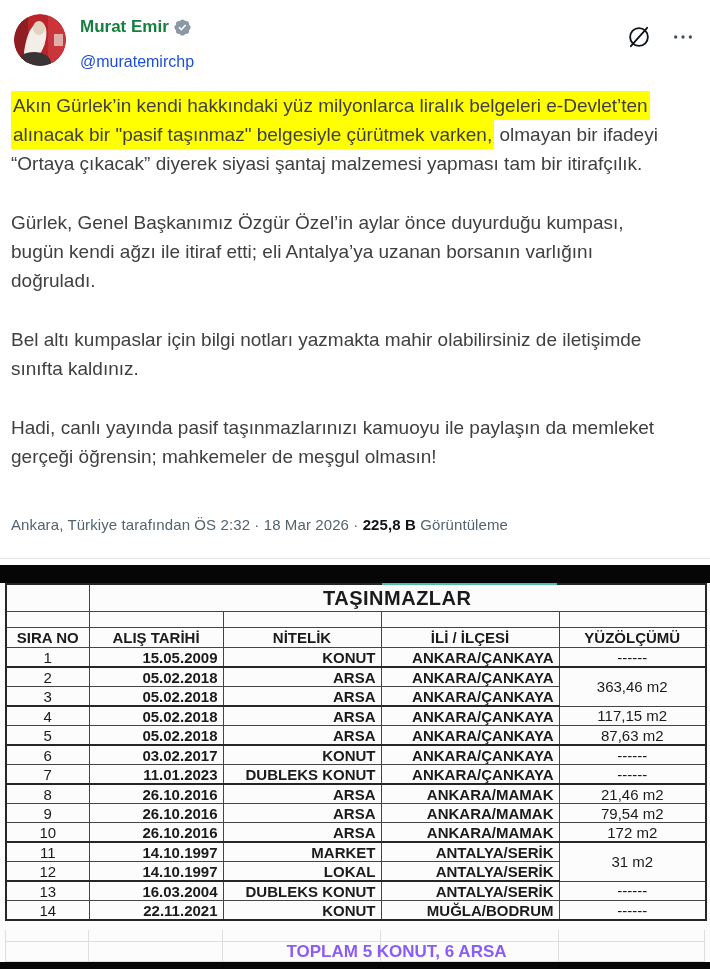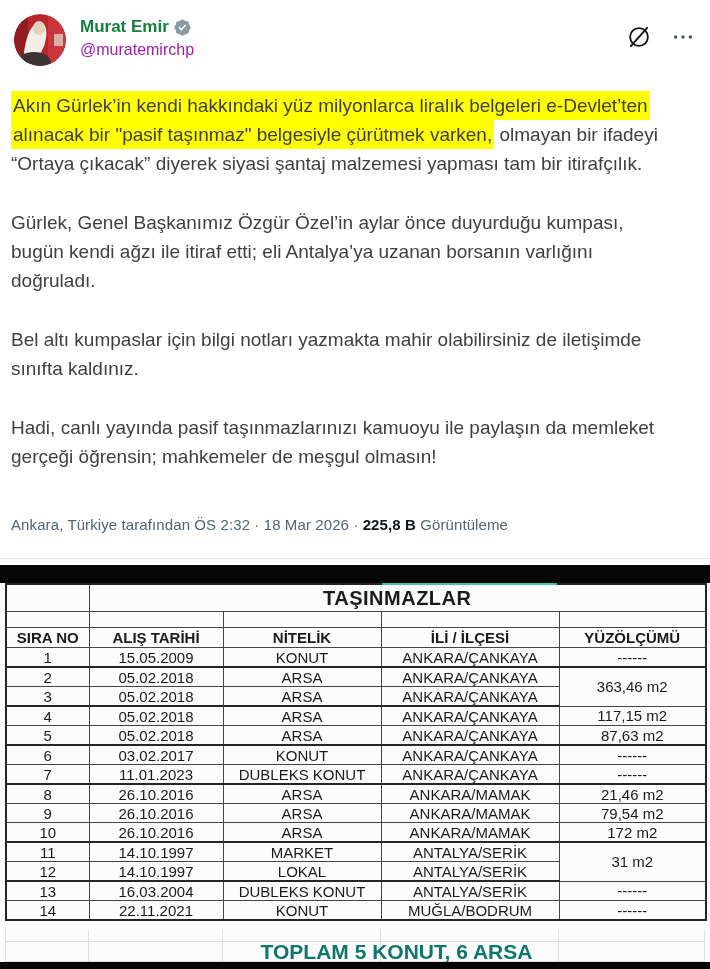--- a/index.html
+++ b/index.html
@@ -4,21 +4,21 @@
 <style>
   html,body{margin:0;padding:0;background:#fff;}
   .page{position:relative;width:710px;height:969px;background:#fff;overflow:hidden;
         font-family:"Liberation Sans","DejaVu Sans",sans-serif;color:#0f1419;}
 
   
   .tweet-header{position:absolute;top:14px;left:14px;right:14px;height:58px;}
   .avatar{position:absolute;left:0;top:0;width:52px;height:52px;border-radius:50%;overflow:hidden;cursor:pointer;}
   .names{position:absolute;left:66px;top:3px;}
   .name-row{display:flex;align-items:center;gap:4px;font-size:17px;font-weight:700;color:#15803d;}
-  .handle{font-size:16px;color:#a21caf;margin-top:4px;}
+  .handle{font-size:16px;color:#1d4ed8;margin-top:16px;}
   .header-actions{position:absolute;right:2px;top:10px;display:flex;align-items:center;gap:20px;}
 
   
   .tweet-body{position:absolute;top:91px;left:11px;width:657px;font-size:19px;line-height:29px;color:#404040;}
   .tweet-body p{margin:0 0 30px 0;}
   .tweet-body mark{background:#ffff00;color:inherit;padding:4px 2px;
                    -webkit-box-decoration-break:clone;box-decoration-break:clone;}
 
   
   .tweet-meta{position:absolute;top:516px;left:11px;font-size:15px;color:#536471;letter-spacing:.1px;}
@@ -34,29 +34,29 @@
 
   table.props{border-collapse:collapse;table-layout:fixed;margin-left:5px;width:700px;
               color:#1b1b1b;border:2px solid #262626;}
   table.props td,table.props th{border:1px solid #454545;overflow:hidden;white-space:nowrap;padding:0 5px;}
   .row-title td{height:26px;}
   .title-cell{font-size:20px;font-weight:700;text-align:center;letter-spacing:.5px;}
   .row-spacer td{height:15px;}
   .row-head th{height:19px;font-size:15px;font-weight:700;text-align:center;border-bottom:2px solid #262626;}
   tbody.data td{height:18px;font-size:15px;}
   td.c0{text-align:center;}
-  td.c1,td.c2,td.c3{text-align:center;}
+  td.c1,td.c2,td.c3{text-align:right;font-weight:bold;}
   td.c4{text-align:center;}
   tr.thick td{border-bottom:2px solid #262626;}
 
   .footer-area{position:absolute;left:0;top:347px;width:710px;height:32px;}
   .fgrid{position:absolute;top:0;width:1px;height:32px;background:#dedede;}
   .fline{position:absolute;left:5px;width:700px;height:1px;background:#dedede;}
   .footer-label{position:absolute;left:88px;width:617px;top:11px;height:21px;line-height:21px;
-                text-align:center;font-size:21px;font-weight:700;color:#0f766e;}
+                text-align:center;font-size:17px;font-weight:700;color:#8b5cf6;}
 </style>
 </head>
 <body>
 
 <div class="page">
 
   <div class="tweet-header">
     <div class="avatar">
       <svg width="52" height="52" viewBox="0 0 52 52">
         <defs>

